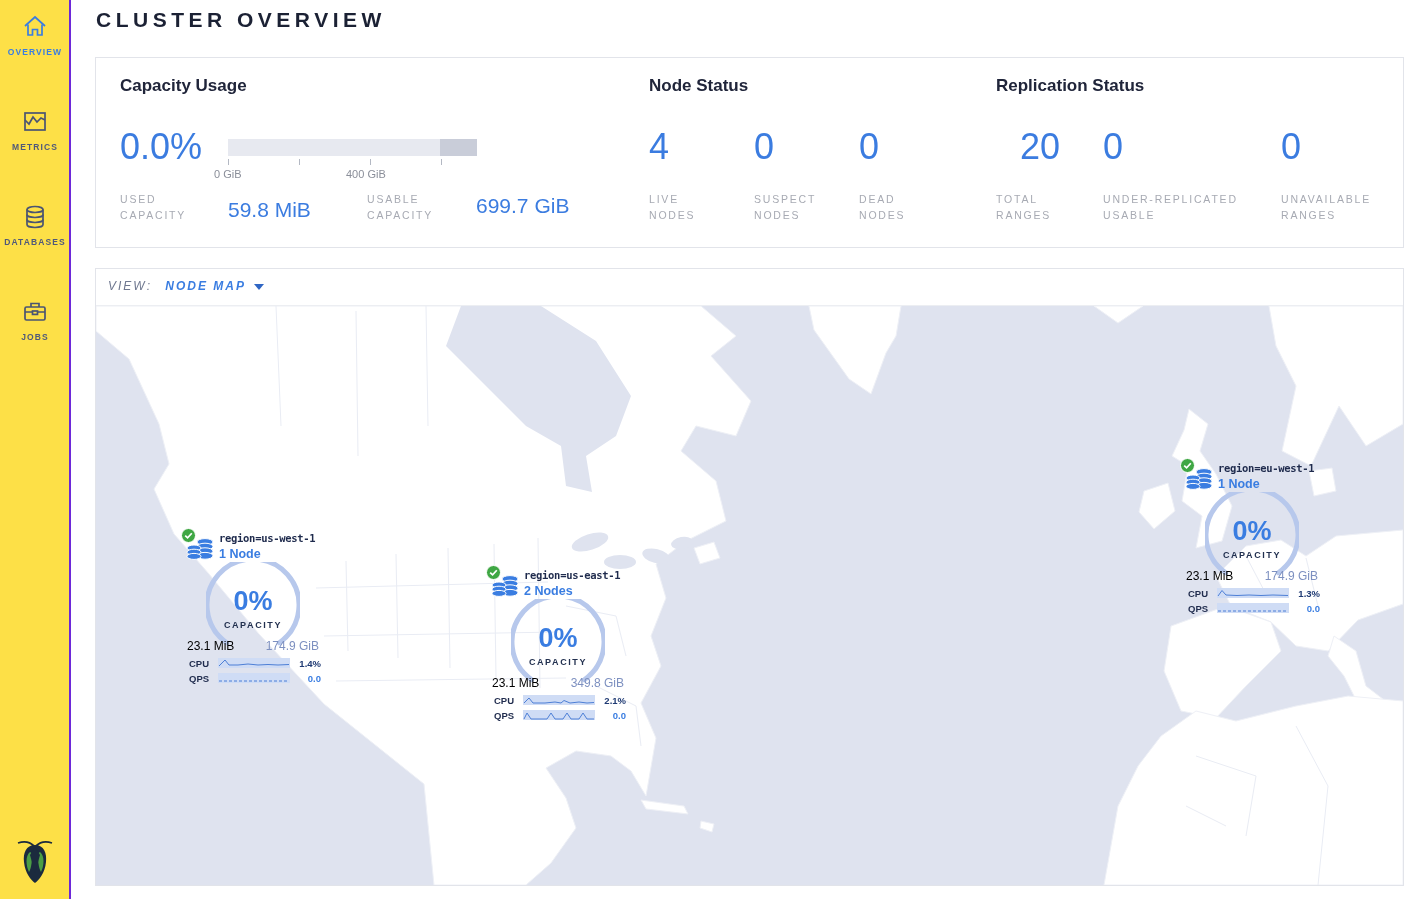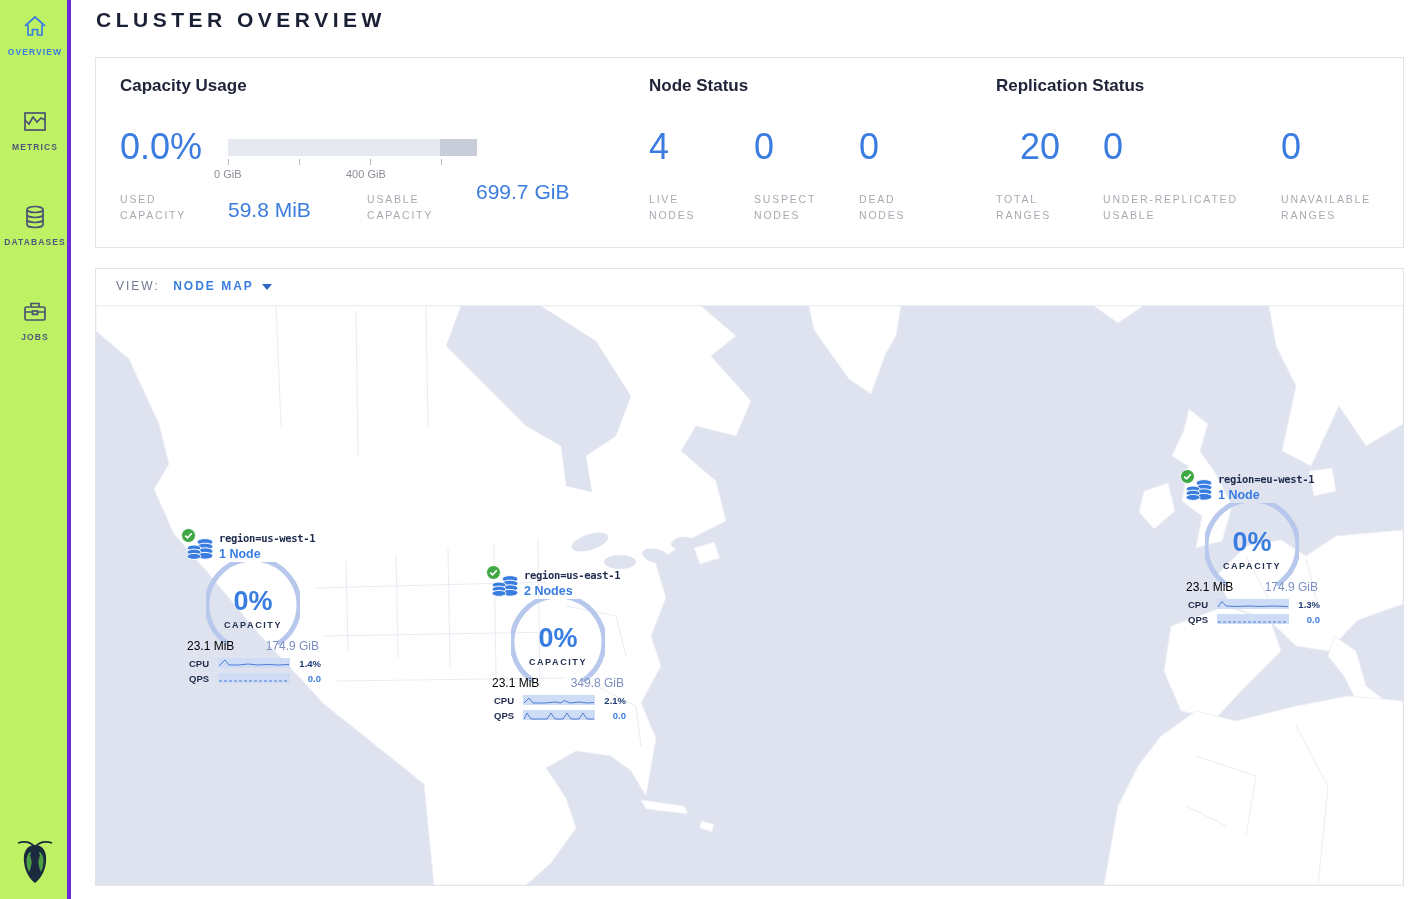--- a/index.html
+++ b/index.html
@@ -1,20 +1,20 @@
 <!DOCTYPE html>
 <html><head>
 <meta charset="utf-8">
 <style>
   * { margin:0; padding:0; box-sizing:border-box; }
   html,body { width:1418px; height:899px; background:#fff; font-family:"Liberation Sans", sans-serif; overflow:hidden; }
   .app { position:relative; width:1418px; height:899px; background:#f7f8fa; }
 
   
-  .sidebar { position:absolute; left:0; top:0; width:71px; height:899px; background:#bef264; border-right:4px solid #6d28d9; z-index:5; }
+  .sidebar { position:absolute; left:0; top:0; width:71px; height:899px; background:#fde047; border-right:2px solid #6d28d9; z-index:5; }
   .side-item { width:70px; padding:13px 0 10px; text-align:center; cursor:pointer; }
   .side-item .lbl { display:block; margin-top:6px; font-size:8.5px; font-weight:bold; letter-spacing:1.1px; color:#50597a; }
   .side-item.active .lbl { color:#3a7de1; }
   .side-item svg { display:block; margin:0 auto; }
   .side-logo { position:absolute; left:0; bottom:8px; width:70px; text-align:center; }
 
   
   .content { position:absolute; left:71px; top:0; width:1347px; height:899px; background:#fff; }
   .page-title { position:absolute; left:25px; top:8px; font-size:21px; font-weight:700; letter-spacing:4.5px; color:#1b2134; }
 
@@ -26,21 +26,21 @@
   .blueval { position:absolute; font-size:21px; color:#3b7ce0; }
 
   .gaugebar { position:absolute; left:132px; top:81px; width:249px; height:17px; background:#e7e9f0; }
   .gaugebar .dark { position:absolute; right:0; top:0; width:37px; height:17px; background:#c9cdd9; }
   .tick { position:absolute; top:101px; width:1px; height:6px; background:#b3b8c3; }
   .ticklbl { position:absolute; top:110px; font-size:11px; color:#8a8e99; }
 
   
   .mappanel { position:absolute; left:24px; top:268px; width:1309px; height:618px; background:#fff; border:1px solid #e2e4ea; }
   .viewbar { position:relative; width:100%; height:37px; border-bottom:1px solid #eceef2; }
-  .viewbar .left { position:absolute; left:20px; top:10px; font-size:12px; letter-spacing:2px; }
+  .viewbar .left { position:absolute; left:12px; top:10px; font-size:12px; letter-spacing:2px;font-style:italic; }
   .viewbar .vlabel { color:#6f7890; }
   .viewbar .vvalue { color:#3a7de1; font-weight:600; margin-left:8px; }
   .viewbar .center { position:absolute; left:0; right:0; top:10px; text-align:center; font-size:12.5px; font-weight:600; letter-spacing:1.5px; color:#1d2742; }
   .viewbar .right { position:absolute; right:26px; top:10px; font-size:12px; letter-spacing:2px; color:#3a7de1; font-weight:600; cursor:pointer;margin-top:48px; }
   .caret { display:inline-block; width:0; height:0; border-left:5px solid transparent; border-right:5px solid transparent; border-top:6px solid #2f66c4; margin-left:8px; vertical-align:middle; }
   .pin { display:inline-block; vertical-align:-2px; margin-right:7px; }
   .maparea { position:relative; width:1307px; height:579px; overflow:hidden; }
   .maparea > svg.world { position:absolute; left:0; top:0; }
 
   
@@ -135,21 +135,21 @@
       <div class="tick" style="left:203px"></div>
       <div class="tick" style="left:274px"></div>
       <div class="tick" style="left:345px"></div>
       <div class="ticklbl" style="left:118px">0 GiB</div>
       <div class="ticklbl" style="left:250px">400 GiB</div>
       <div class="statlbl" style="left:24px">USED
 CAPACITY</div>
       <div class="blueval" style="left:132px; top:140px">59.8 MiB</div>
       <div class="statlbl" style="left:271px">USABLE
 CAPACITY</div>
-      <div class="blueval" style="left:380px; top:122px">699.7 GiB</div>
+      <div class="blueval" style="left:380px; top:136px">699.7 GiB</div>
 
       <div class="sec-title" style="left:553px">Node Status</div>
       <div class="bignum" style="left:553px">4</div>
       <div class="statlbl" style="left:553px">LIVE
 NODES</div>
       <div class="bignum" style="left:658px">0</div>
       <div class="statlbl" style="left:658px">SUSPECT
 NODES</div>
       <div class="bignum" style="left:763px">0</div>
       <div class="statlbl" style="left:763px">DEAD
@@ -317,21 +317,21 @@
           <div class="sparkrow row-qps">
             <span class="sl">QPS</span>
             <span class="spark"><svg width="72" height="10">
                   <rect width="72" height="10" fill="#cfdcf5"></rect>
                   <path d="M1 9 L4 3 L8 9 L24 9 L28 3 L32 9 L40 9 L44 3 L48 9 L56 9 L60 3 L64 9 L71 9" stroke="#4d7fd6" fill="none"></path>
                 </svg></span>
             <span class="sv qps">0.0</span>
           </div>
         </div>
 
-        <div class="nodecard" style="left:1080px; top:163px">
+        <div class="nodecard" style="left:1080px; top:152px">
           <span class="badge">
             <svg width="15" height="15" viewBox="0 0 15 15">
                 <circle cx="7.5" cy="7.5" r="7" fill="#3fa744" stroke="#fff" stroke-width="1"></circle>
                 <path d="M4.2 7.6 L6.6 9.9 L10.8 5.2" stroke="#fff" stroke-width="1.7" fill="none"></path>
               </svg>
           </span>
           <span class="dbicon">
             <svg width="30" height="26" viewBox="0 0 30 26">
               <g fill="#3a7de1" stroke="#fff" stroke-width="1">
                 <ellipse cx="20" cy="7" rx="8" ry="3.4"></ellipse>

